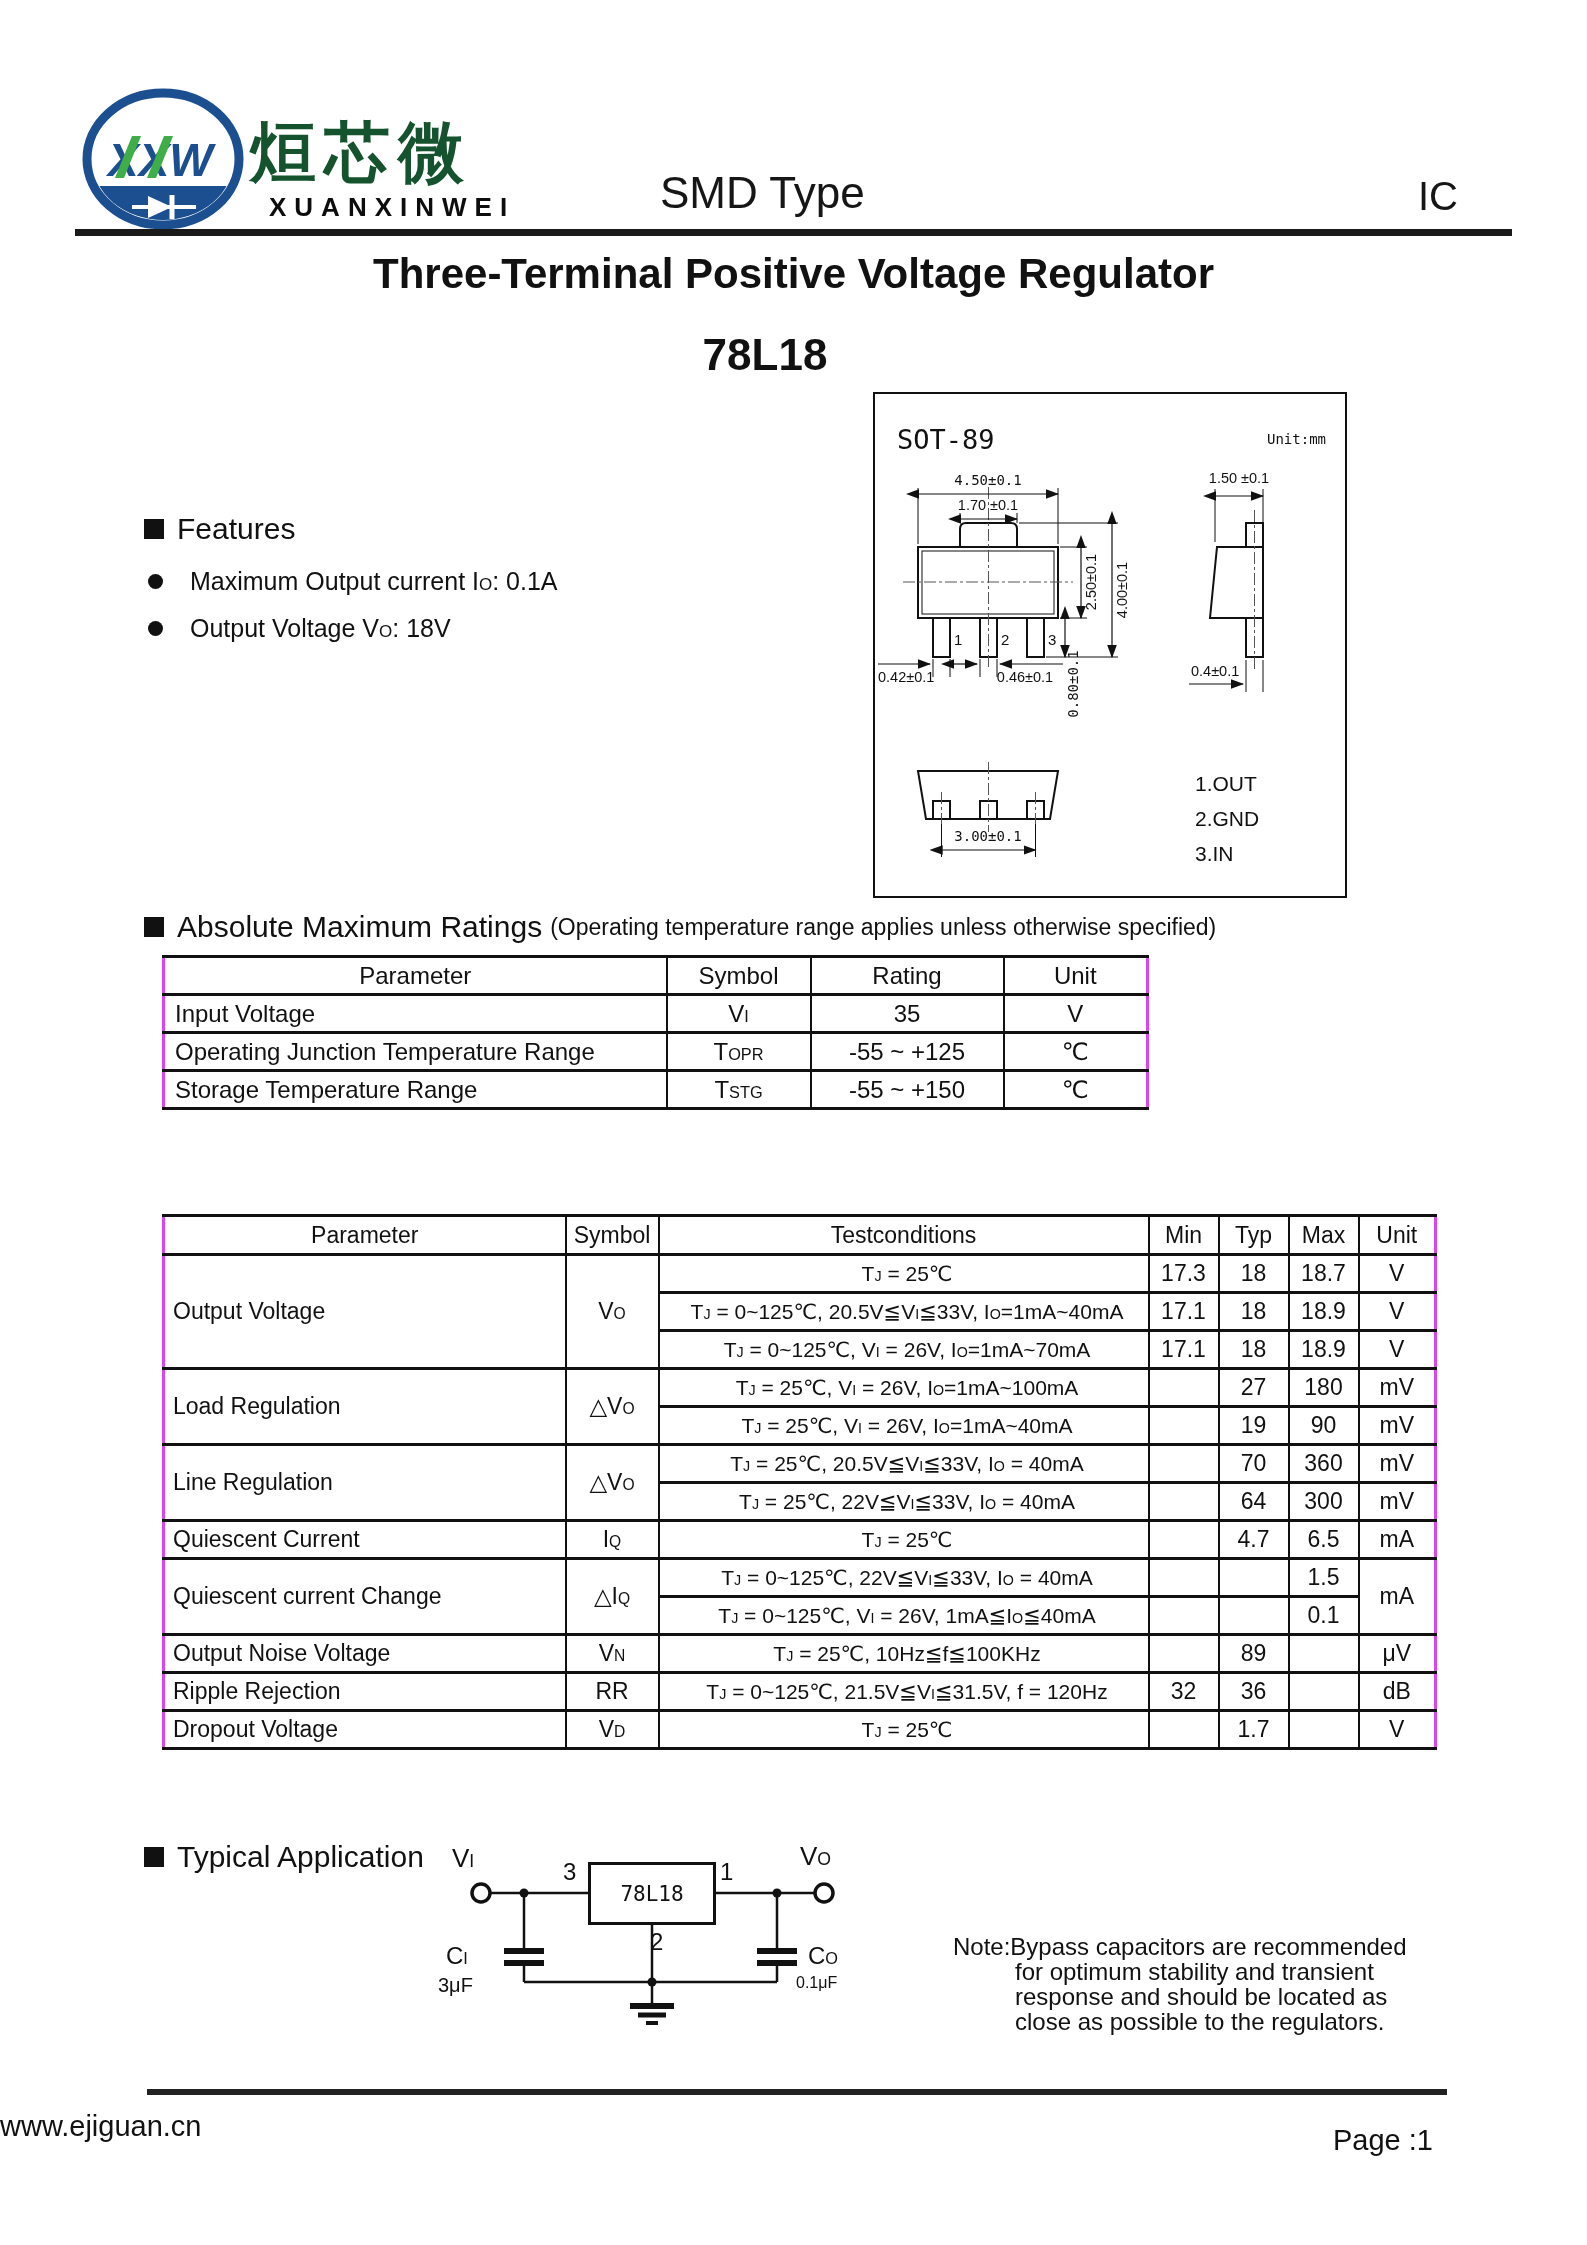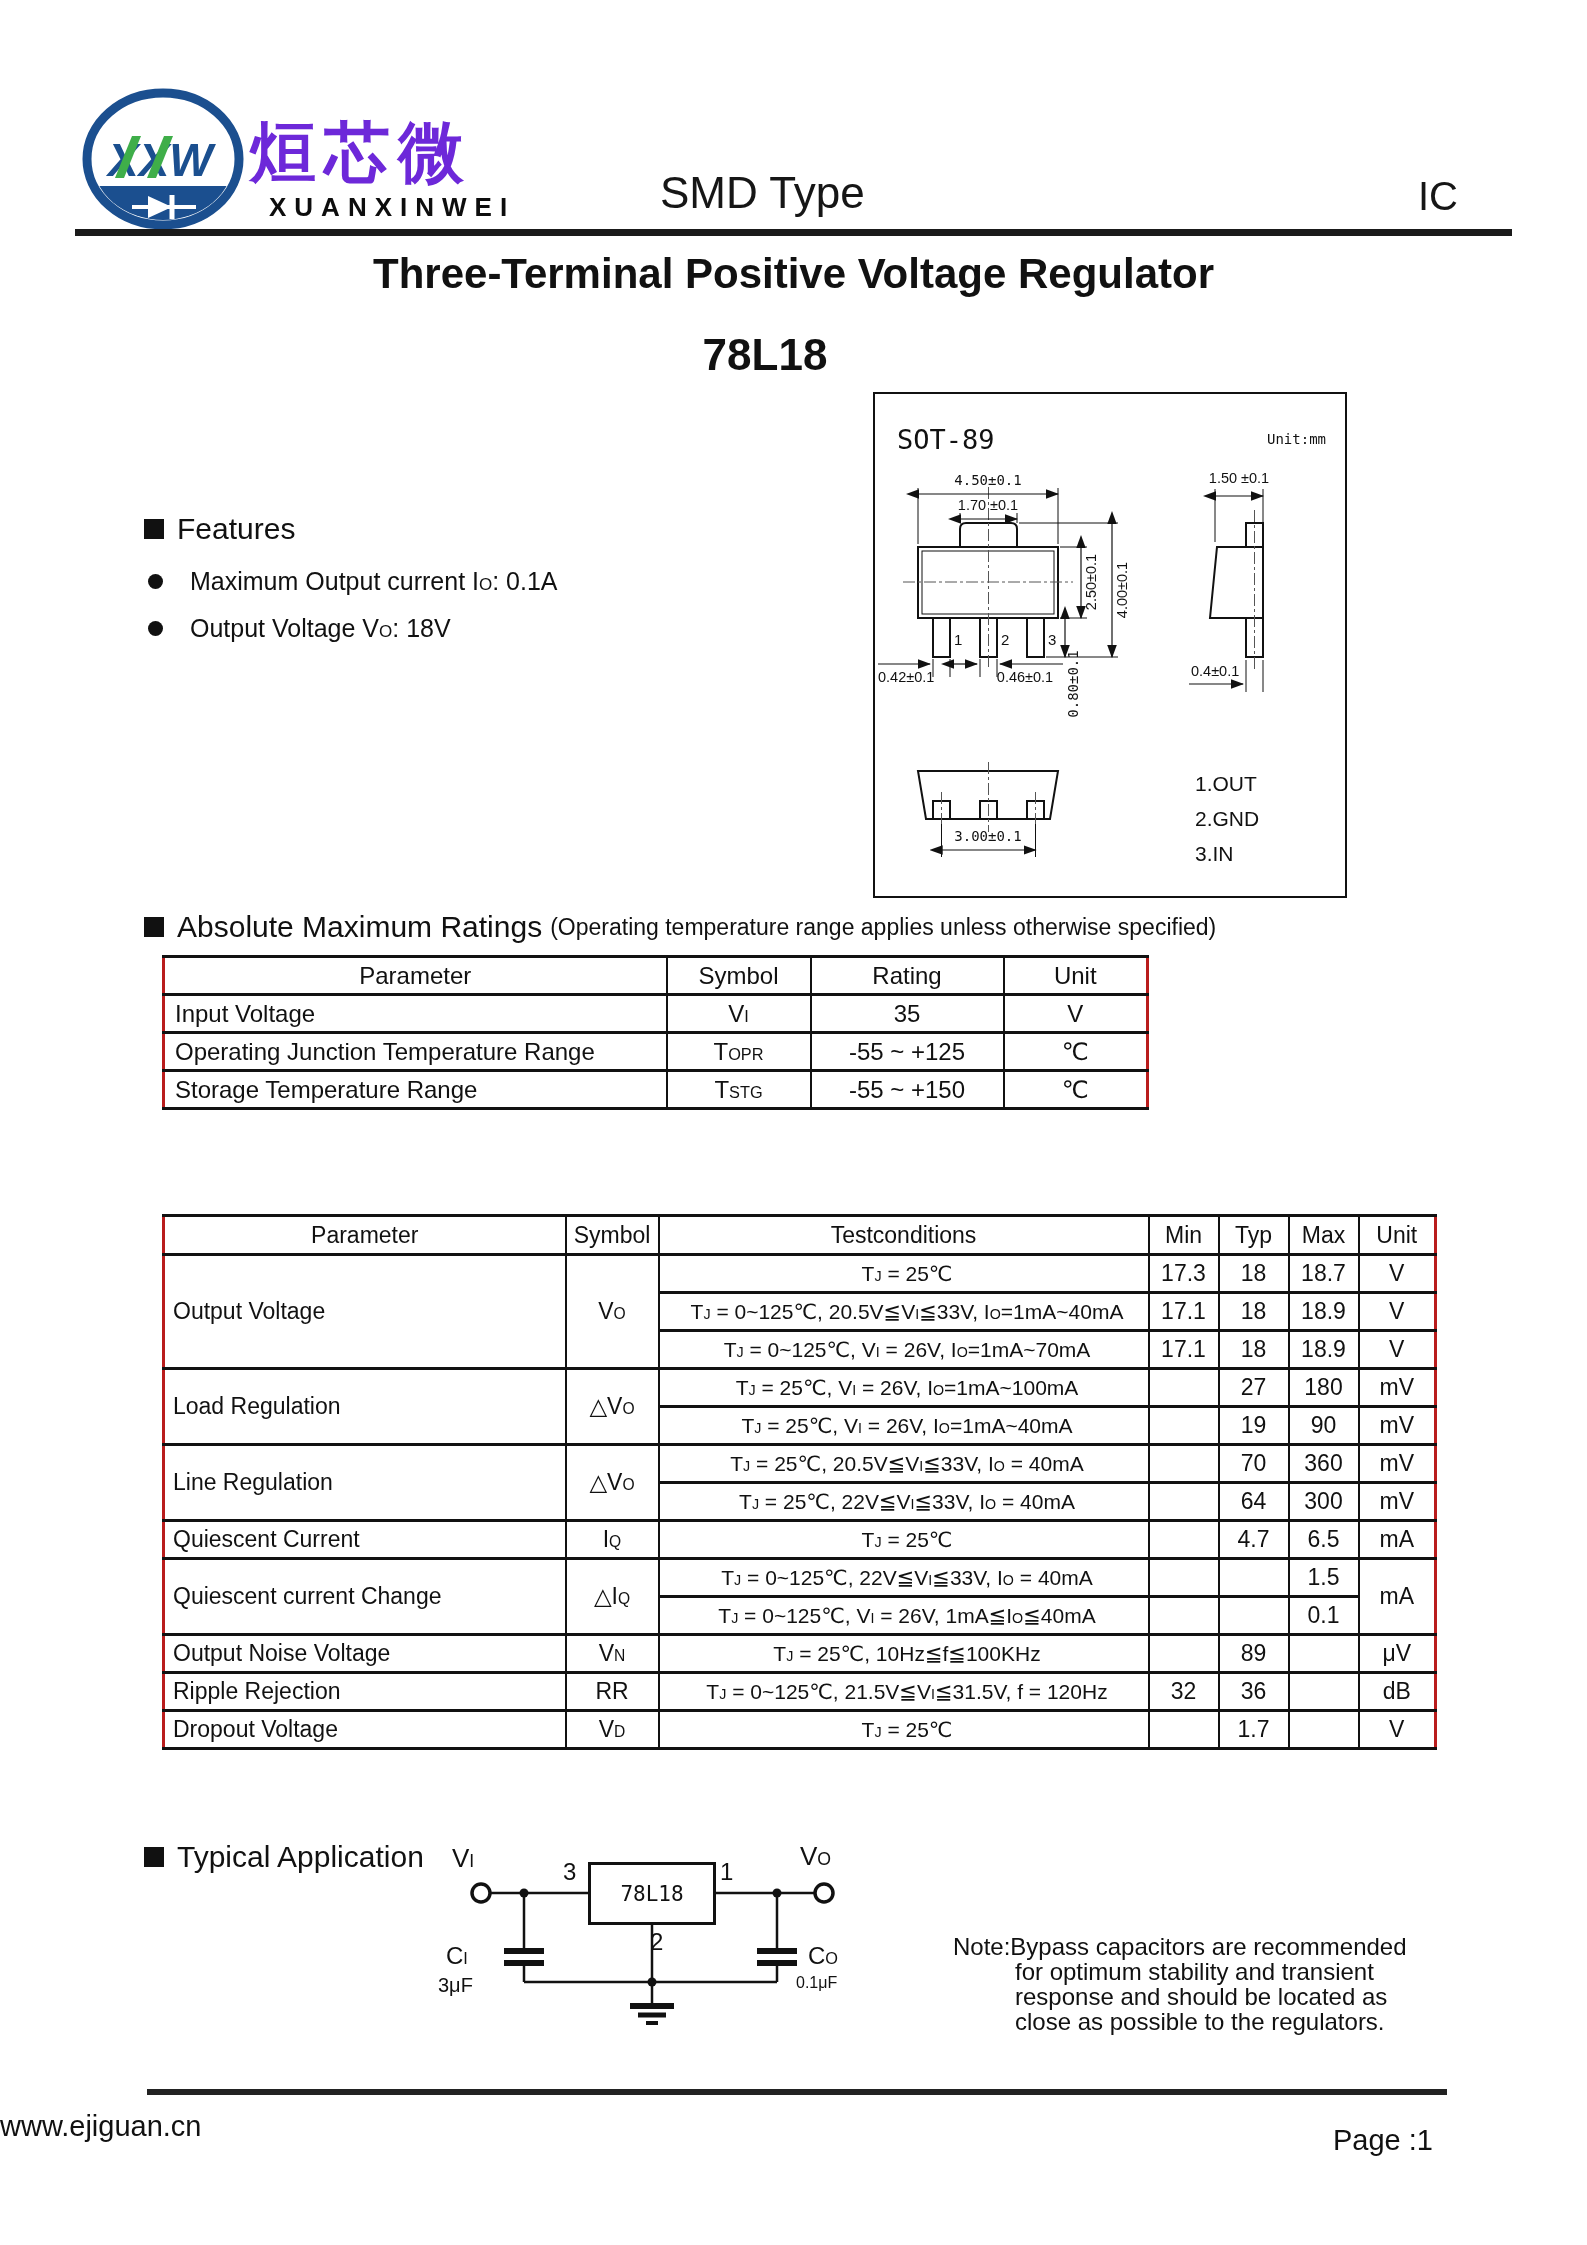--- a/index.html
+++ b/index.html
@@ -2,21 +2,21 @@
 <html><head>
 <meta charset="utf-8">
 <style>
   html,body{margin:0;padding:0;background:#888;}
   .page{position:relative;width:1587px;height:2245px;background:#fff;overflow:hidden;
         font-family:"Liberation Sans","DejaVu Sans",sans-serif;color:#111;}
   .abs{position:absolute;}
   .sub{font-size:68%;}
   
   .logo-svg{left:80px;top:88px;}
-  .brand-cn{left:250px;top:108px;font-size:66px;font-weight:bold;letter-spacing:8px;color:#6d28d9;}
+  .brand-cn{left:250px;top:108px;font-size:66px;font-weight:bold;letter-spacing:8px;color:#14532d;}
   .brand-en{left:253px;top:192px;font-size:26px;font-weight:bold;letter-spacing:8px;color:#0d0d0d;margin-left:16px;}
   .doc-type{left:660px;top:168px;font-size:44px;color:#161616;}
   .category{left:1418px;top:174px;font-size:40px;color:#161616;}
   .header-rule{left:75px;top:229px;width:1437px;height:7px;background:#1a1a1a;}
   .doc-title{left:0;top:250px;width:1587px;text-align:center;font-size:42px;font-weight:bold;margin:0;}
   .part-number{left:0;top:330px;width:1530px;text-align:center;font-size:44px;font-weight:bold;margin:0;}
   
   .sec-head{display:flex;align-items:center;font-size:30px;}
   .sq{display:inline-block;width:20px;height:20px;background:#111;margin-right:13px;flex:0 0 auto;}
   .feat-head{left:144px;top:512px;}
@@ -34,21 +34,21 @@
   .ln{stroke:#111;stroke-width:2px;fill:#fff;}
   .thin{stroke:#111;stroke-width:1px;fill:none;}
   .dim{stroke:#111;stroke-width:1.2px;fill:none;}
   .cl{stroke:#555;stroke-width:1px;fill:none;stroke-dasharray:12 3 3 3;}
   .dtxt{font-family:"Liberation Sans",sans-serif;font-size:14.5px;fill:#111;}
   .mtxt{font-family:"DejaVu Sans Mono",monospace;font-size:14px;fill:#111;}
   .ptxt{font-family:"Liberation Sans",sans-serif;font-size:15px;fill:#111;}
   .pin-fn{font-family:"Liberation Sans",sans-serif;font-size:21px;fill:#111;}
   
   table{border-collapse:collapse;table-layout:fixed;background:#fff;}
-  .dtable{position:absolute;border:3px solid #b91c1c;padding-left:33px;}
+  .dtable{position:absolute;border:3px solid #d946ef;padding-left:33px;}
   .dtable td,.dtable th{border:2px solid #111;border-top-width:3px;border-bottom-width:3px;
       font-weight:normal;text-align:center;vertical-align:middle;overflow:hidden;white-space:nowrap;}
   .amr-table{left:162px;top:955px;width:984px;font-size:24px;}
   .amr-table tr{height:38px;}
   .amr-table td.p{text-align:left;padding-left:10px;}
   .ec-table{left:162px;top:1214px;width:1272px;font-size:23px;}
   .ec-table tr{height:38px;}
   .ec-table thead tr{height:39px;}
   .ec-table td.p{text-align:left;padding-left:8px;font-size:23px;}
   .ec-table td.tc{text-align:center;padding-left:8px;font-size:21px;}

